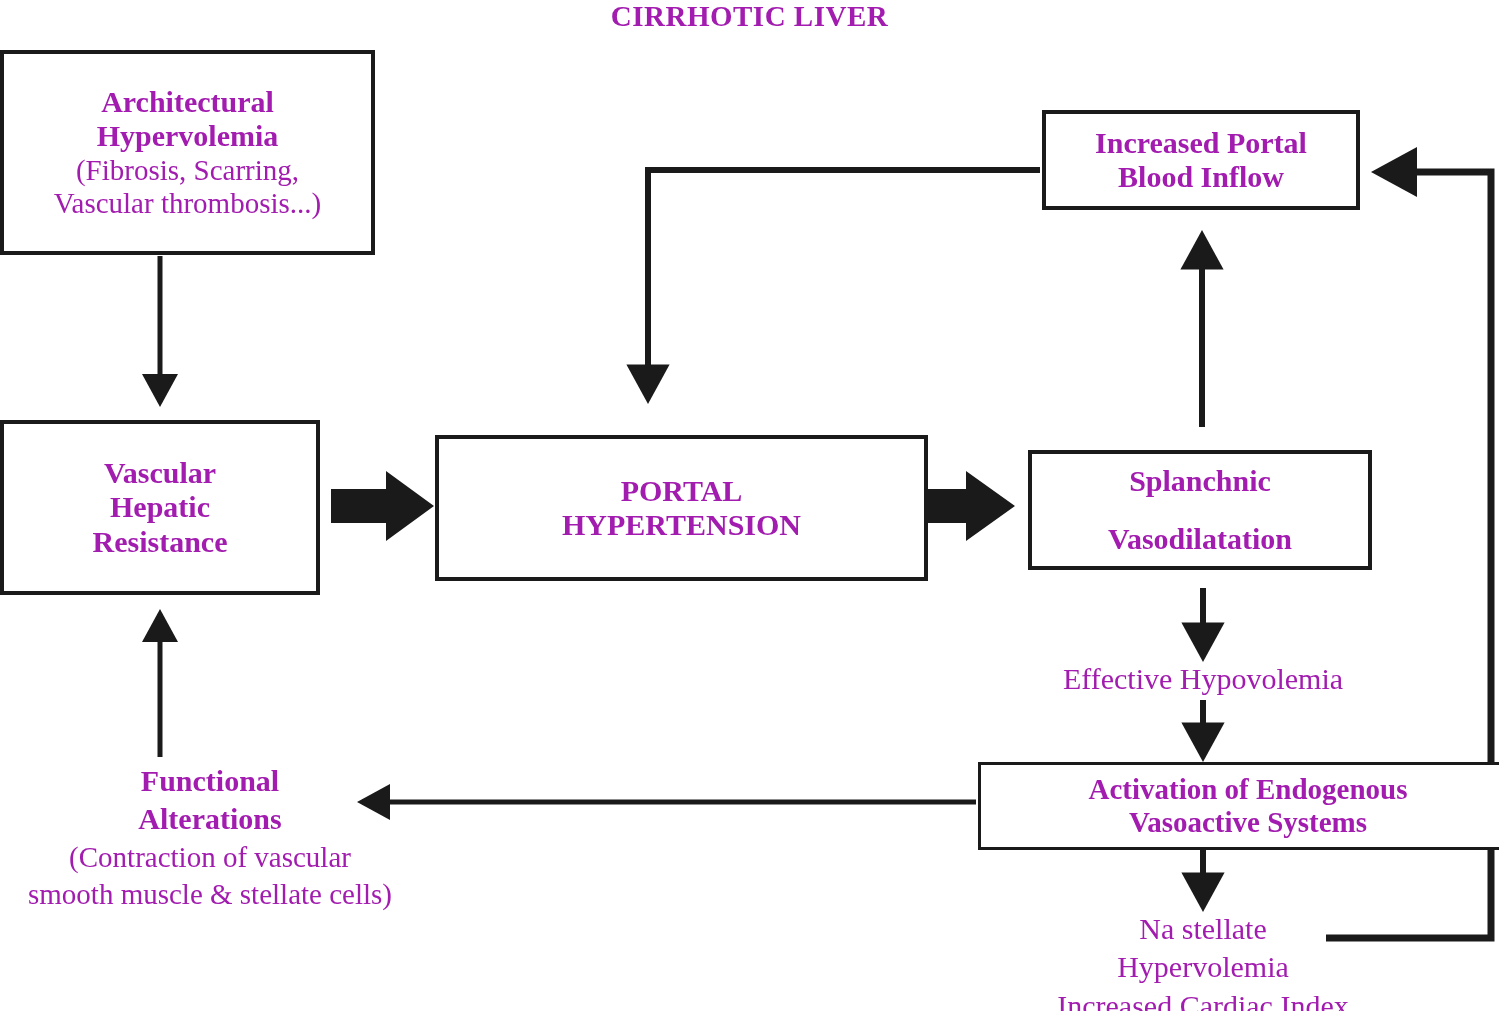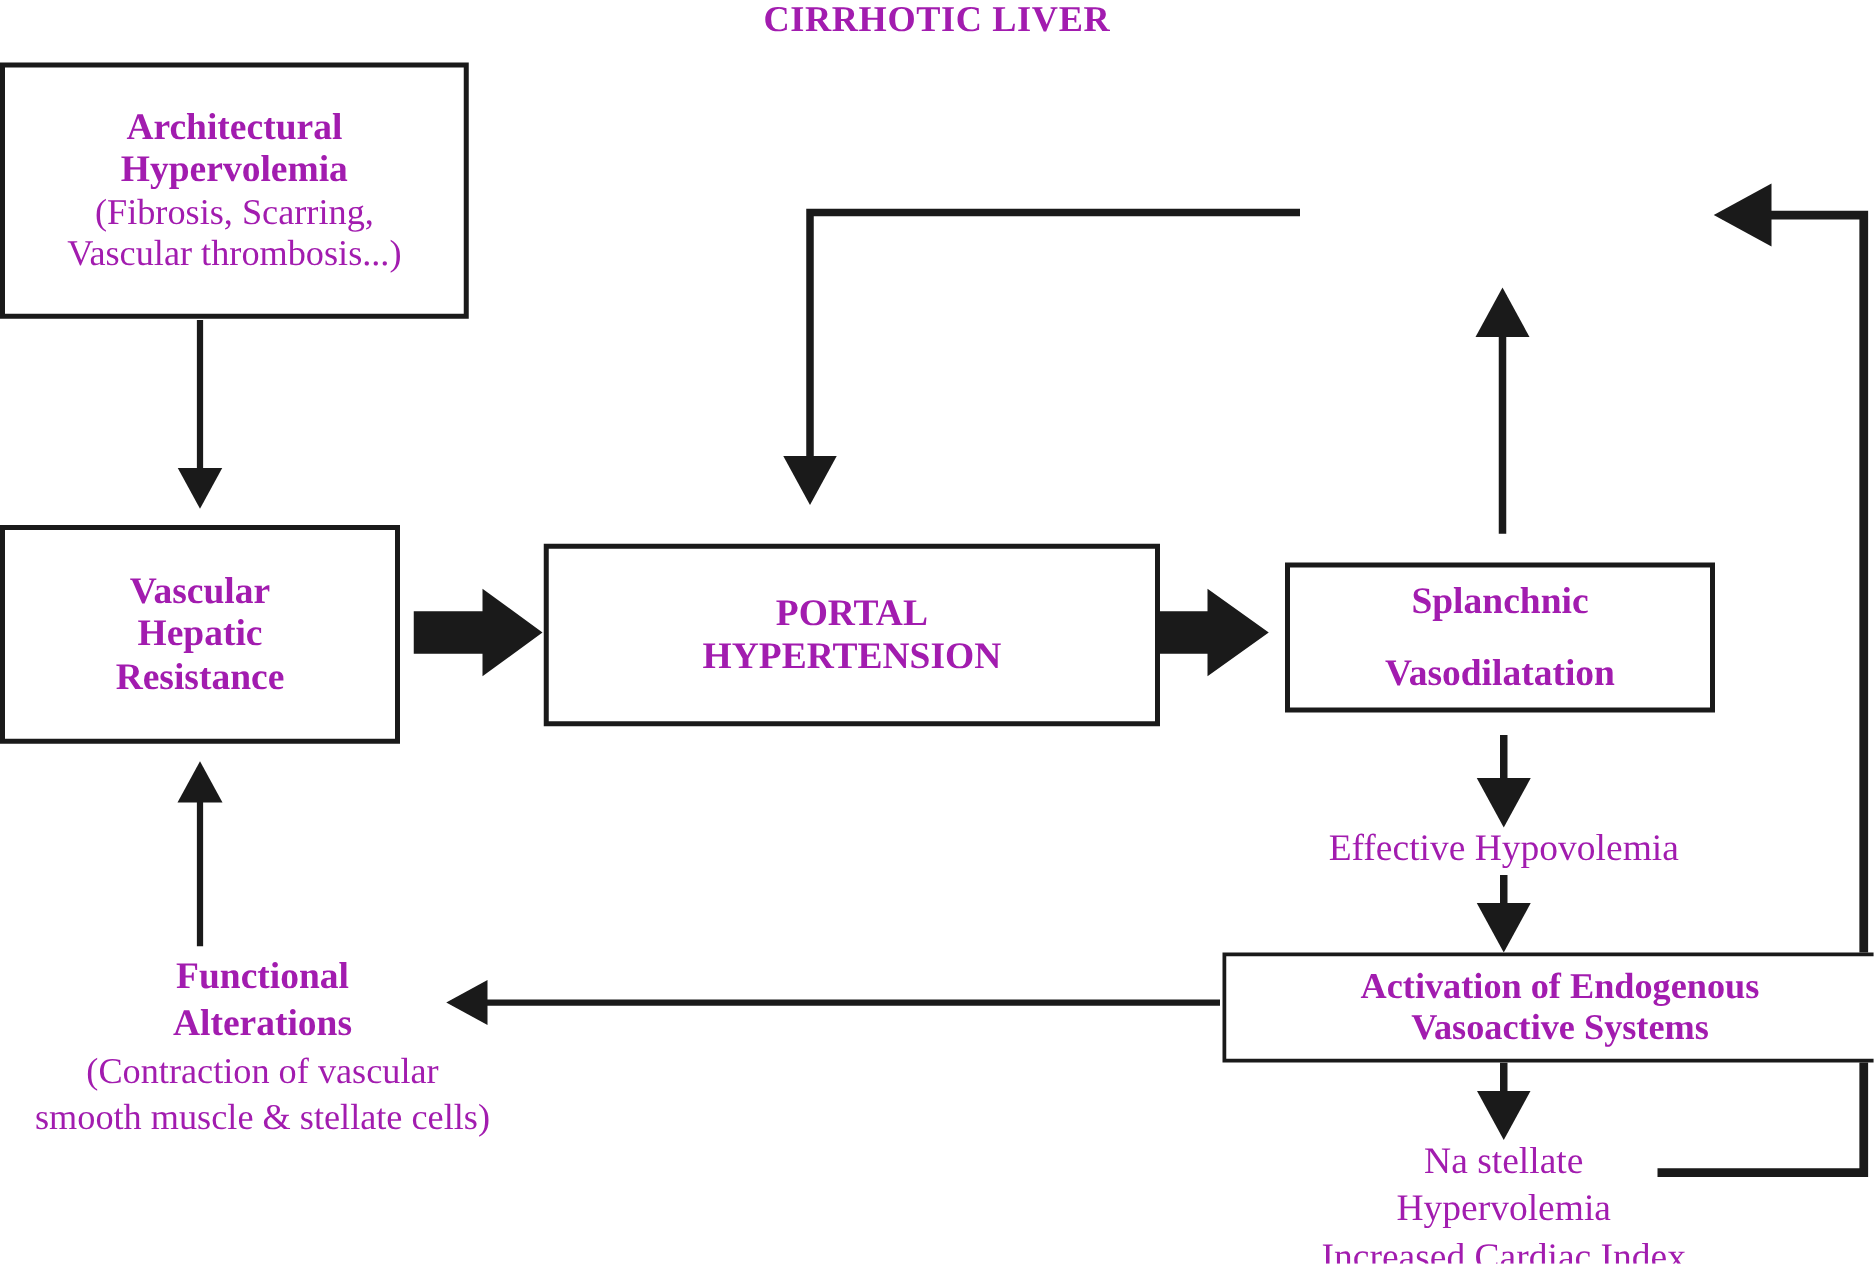--- a/index.html
+++ b/index.html
@@ -125,20 +125,24 @@
   <div class="node boxed" style="left:435px; top:435px; width:493px; height:146px;">
     <span class="b fs30 line-tight">PORTAL</span>
     <span class="b fs30 line-tight">HYPERTENSION</span>
   </div>
 
   <div class="node boxed" style="left:1028px; top:450px; width:344px; height:120px;gap:24px;">
     <span class="b fs30 line-tight">Splanchnic</span>
     <span class="b fs30 line-tight">Vasodilatation</span>
   </div>
 
+  <div class="node boxed" style="left:1042px; top:110px; width:318px; height:100px;">
+    <span class="b fs30 line-tight">Increased Portal</span>
+    <span class="b fs30 line-tight">Blood Inflow</span>
+  </div>
 
   <div class="label-free" style="left:953px; top:660px; width:500px;">
     <span class="n fs30 line-tight">Effective Hypovolemia</span>
   </div>
 
   <div class="node boxed-thin" style="left:978px; top:762px; width:540px; height:88px;">
     <span class="b fs29 line-tight">Activation of Endogenous</span>
     <span class="b fs29 line-tight">Vasoactive Systems</span>
   </div>
 

